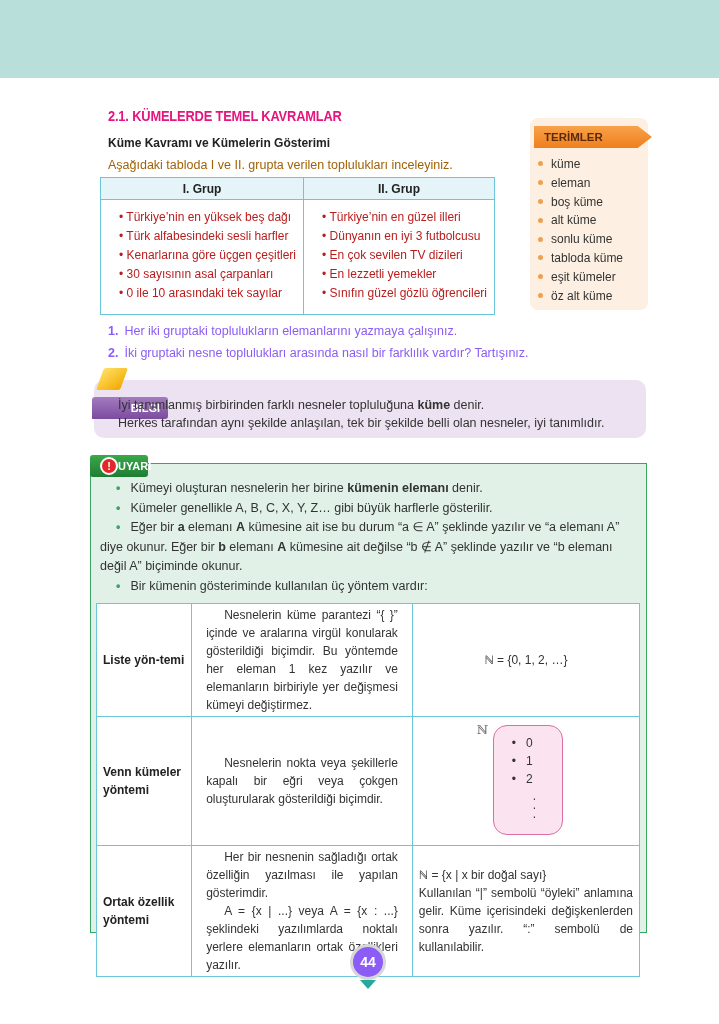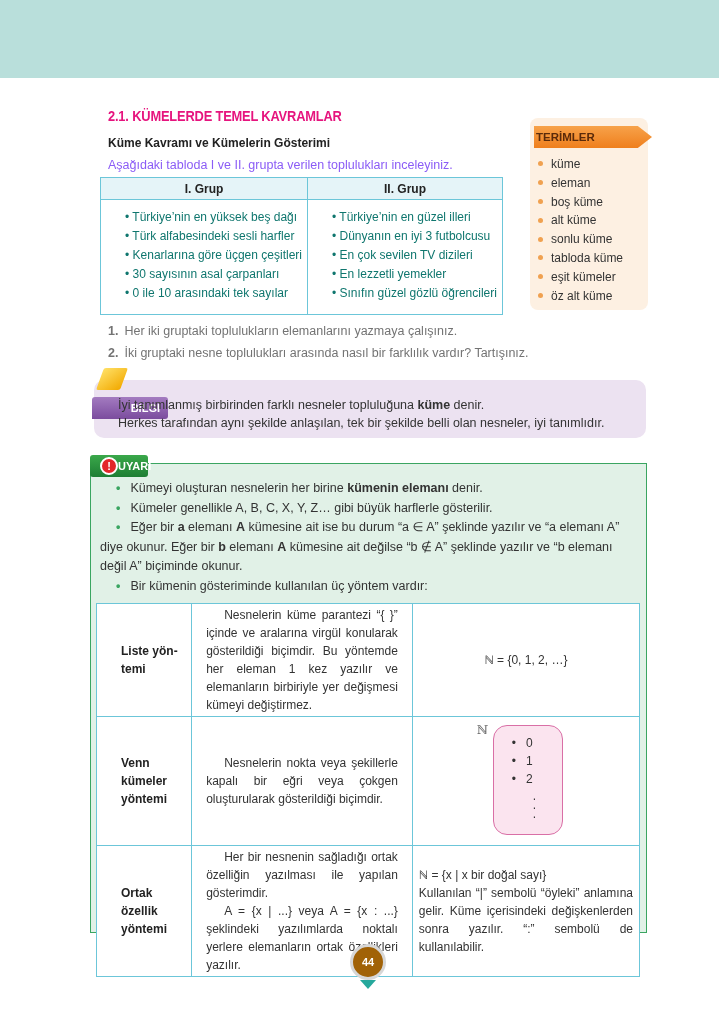--- a/index.html
+++ b/index.html
@@ -1,61 +1,61 @@
 <!DOCTYPE html>
 <html><head>
 <meta charset="utf-8">
 <style>
   * { box-sizing: border-box; margin: 0; padding: 0; }
   body { width: 719px; height: 1024px; background: #ffffff; font-family: "Liberation Sans", sans-serif; color: #2a2a2a; position: relative; overflow: hidden; }
   .top-band { position: absolute; left: 0; top: 0; width: 719px; height: 78px; background: #b9dfdb; }
   .section-title { position: absolute; left: 108px; top: 108px; font-size: 14px; font-weight: bold; color: #e6147e; letter-spacing: -0.2px; transform: scaleX(0.92); transform-origin: left; }
   .subtitle { position: absolute; left: 108px; top: 136px; font-size: 12px; font-weight: bold; color: #222; }
-  .intro { position: absolute; left: 108px; top: 158px; font-size: 12.5px; color: #8b5cf6; }
+  .intro { position: absolute; left: 108px; top: 158px; font-size: 12.5px; color: #a16207; }
 
   .group-table { position: absolute; left: 100px; top: 177px; width: 395px; height: 138px; border: 1.5px solid #6cc6d9; border-collapse: collapse; }
   .group-table th { background: #e5f4f8; height: 22px; font-size: 12px; font-weight: bold; border: 1.5px solid #6cc6d9; color: #222; }
-  .group-table td { vertical-align: top; padding: 8px 5px 0 24px; border-right: 1.5px solid #6cc6d9; font-size: 12px; line-height: 19px; color: #0f766e; }
+  .group-table td { vertical-align: top; padding: 8px 5px 0 18px; border-right: 1.5px solid #6cc6d9; font-size: 12px; line-height: 19px; color: #b91c1c; }
   .group-table li { list-style: none; white-space: nowrap; }
   .group-table li::before { content: "• "; }
 
   .terms { position: absolute; left: 530px; top: 118px; width: 118px; height: 192px; background: #fdf0e2; border-radius: 8px; }
-  .terms-tab { position: absolute; left: 4px; top: 8px; width: 118px; height: 22px; background: linear-gradient(#f7a24a, #ef7f1d); clip-path: polygon(0 0, 88% 0, 100% 50%, 88% 100%, 0 100%); display: flex; align-items: center; padding-left: 2px; font-size: 11.5px; font-weight: bold; color: #5a2a0a; }
+  .terms-tab { position: absolute; left: 4px; top: 8px; width: 118px; height: 22px; background: linear-gradient(#f7a24a, #ef7f1d); clip-path: polygon(0 0, 88% 0, 100% 50%, 88% 100%, 0 100%); display: flex; align-items: center; padding-left: 10px; font-size: 11.5px; font-weight: bold; color: #5a2a0a; }
   .terms ul { position: absolute; left: 8px; top: 37px; list-style: none; }
   .terms li { font-size: 12px; line-height: 18.8px; color: #333; }
   .terms .dot { display: inline-block; width: 5px; height: 5px; border-radius: 50%; background: #f0a150; margin-right: 8px; vertical-align: middle; position: relative; top: -1px; }
 
-  .questions { position: absolute; left: 108px; top: 320px; font-size: 12.5px; line-height: 22px; color: #737373; }
+  .questions { position: absolute; left: 108px; top: 320px; font-size: 12.5px; line-height: 22px; color: #8b5cf6; }
   .questions b { margin-right: 6px; }
 
   .bilgi-box { position: absolute; left: 94px; top: 380px; width: 552px; height: 58px; background: #ece2f1; border-radius: 10px; }
   .bilgi-tab { position: absolute; left: 92px; top: 369px; width: 76px; height: 22px; background: linear-gradient(#a37bc0, #7b4c9e); border-radius: 3px 3px 3px 0; display: flex; align-items: center; justify-content: flex-end; padding-right: 8px; font-size: 11px; font-weight: bold; color: #fff; margin-top: 28px; }
   .bilgi-icon { position: absolute; left: 100px; top: 368px; width: 24px; height: 22px; background: linear-gradient(135deg, #ffe066, #f2a900); transform: skewX(-20deg); border-radius: 2px; }
   .bilgi-text { position: absolute; left: 118px; top: 396px; font-size: 12.5px; line-height: 18px; color: #333; }
 
   .uyari-box { position: absolute; left: 90px; top: 463px; width: 557px; height: 470px; background: #e1f1e7; border: 1.5px solid #3aa561; }
   .uyari-tab { position: absolute; left: 90px; top: 455px; width: 58px; height: 22px; background: linear-gradient(#3aa84a, #1e7e34); border-radius: 3px; display: flex; align-items: center; padding-left: 28px; font-size: 11px; font-weight: bold; color: #fff; }
   .uyari-icon { position: absolute; left: 100px; top: 457px; width: 18px; height: 18px; border-radius: 50%; background: #e3262a; border: 2px solid #fff; color: #fff; font-size: 11px; font-weight: bold; text-align: center; line-height: 14px; }
   .uyari-text { position: absolute; left: 100px; top: 479px; width: 540px; font-size: 12.5px; line-height: 19.5px; color: #333; }
   .uyari-text p { text-indent: 16px; }
   .uyari-text .g { color: #3aa561; font-weight: bold; margin-right: 10px; }
 
   .method-table { position: absolute; left: 96px; top: 603px; width: 544px; border-collapse: collapse; background: #fff; }
   .method-table td { border: 1.5px solid #6cc6d9; vertical-align: middle; font-size: 12px; line-height: 18px; color: #333; }
-  .method-table td.m-name { width: 88px; padding-left: 24px; font-weight: bold; color: #222; }
+  .method-table td.m-name { width: 88px; padding-left: 6px; font-weight: bold; color: #222; }
   .method-table td.m-desc { width: 204px; padding: 2px 14px; text-align: justify; }
   .method-table td.m-desc .ind { display: inline-block; width: 18px; }
   .method-table td.m-ex { width: 210px; padding: 2px 6px; }
   .venn-cell { position: relative; height: 128px; }
   .venn-label { position: absolute; left: 64px; top: 4px; font-family: "DejaVu Serif", serif; font-size: 12px; color: #666; }
   .venn-shape { position: absolute; left: 80px; top: 8px; width: 70px; height: 110px; border: 1.5px solid #d96fa6; border-radius: 14px; background: #fbe4ef; }
   .venn-shape div { position: absolute; left: 18px; font-size: 12px; }
   .venn-dots { position: absolute; left: 39px; top: 66px; font-size: 12px; line-height: 9px; }
 
-  .page-num { position: absolute; left: 350px; top: 944px; width: 36px; height: 36px; border-radius: 50%; background: #a16207; border: 3px solid #d7d7d7; color: #fff; font-size: 11px; font-weight: bold; text-align: center; line-height: 30px; }
+  .page-num { position: absolute; left: 350px; top: 944px; width: 36px; height: 36px; border-radius: 50%; background: #8b5cf6; border: 3px solid #d7d7d7; color: #fff; font-size: 14px; font-weight: bold; text-align: center; line-height: 30px; }
   .page-pin { position: absolute; left: 360px; top: 980px; width: 16px; height: 9px; background: #26a89c; clip-path: polygon(0 0, 100% 0, 50% 100%); }
 </style>
 </head>
 <body>
 
 <div class="top-band"></div>
 
 <div class="section-title">2.1. KÜMELERDE TEMEL KAVRAMLAR</div>
 <div class="subtitle">Küme Kavramı ve Kümelerin Gösterimi</div>
 <div class="intro">Aşağıdaki tabloda I ve II. grupta verilen toplulukları inceleyiniz.</div>

